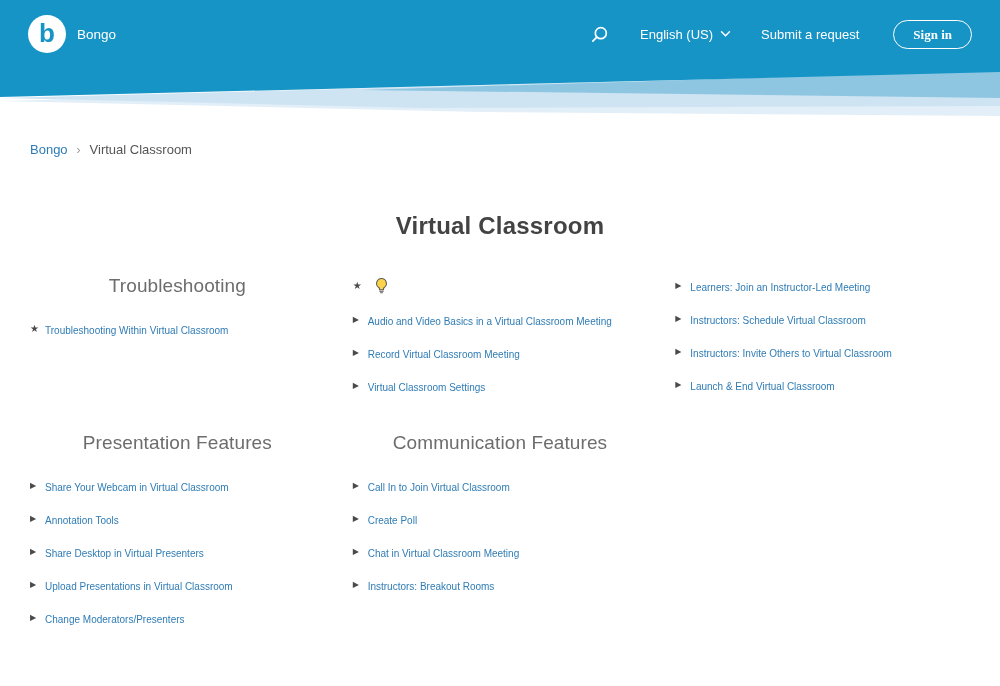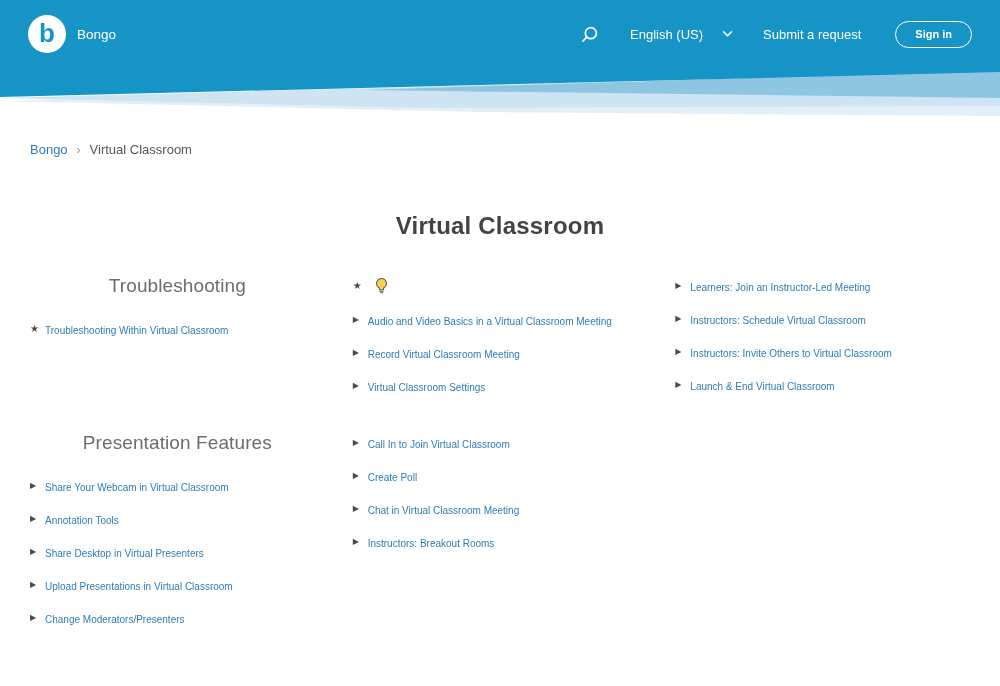--- a/index.html
+++ b/index.html
@@ -34,27 +34,27 @@
     position:relative;top:-1px;
   }
   .brand-name{color:#fff;font-size:13.5px;}
 
   .topnav{display:flex;align-items:center;}
   .search-btn{
     background:none;border:none;padding:2px;cursor:pointer;display:flex;align-items:center;
     margin-right:28px;
   }
   .lang{
-    display:flex;align-items:center;gap:19px;color:#fff;font-size:13px;cursor:pointer;
+    display:flex;align-items:center;gap:7px;color:#fff;font-size:13px;cursor:pointer;
     margin-right:30px;
   }
   .submit-link{color:#fff;font-size:13px;text-decoration:none;margin-right:34px;cursor:pointer;}
   .signin-btn{
     background:transparent;border:1.5px solid #fff;border-radius:16px;
-    color:#fff;font-size:11px;font-weight:bold;font-family:Liberation Sans, sans-serif;
+    color:#fff;font-size:13px;font-weight:bold;font-family:Liberation Serif, serif;
     padding:7px 19px;cursor:pointer;line-height:1;
   }
 
   
   .wave{height:57px;line-height:0;}
   .wave svg{display:block;width:1000px;height:57px;}
 
   
   .breadcrumb{margin:17px 30px 0;font-size:13px;display:flex;align-items:center;gap:9px;}
   .breadcrumb a{color:var(--link);text-decoration:none;cursor:pointer;}
@@ -252,20 +252,21 @@
   <li class="article-item">
     <span class="bullet">▶</span>
     <span class="item-body">
       <a class="article-link">Change Moderators/Presenters</a>
     </span>
   </li>
 </ul>
   </section>
 
   <section class="section">
+    <h2 class="section-title">Communication Features</h2>
     <ul class="article-list">
   <li class="article-item">
     <span class="bullet">▶</span>
     <span class="item-body">
       <a class="article-link">Call In to Join Virtual Classroom</a>
     </span>
   </li>
 
   <li class="article-item">
     <span class="bullet">▶</span>

